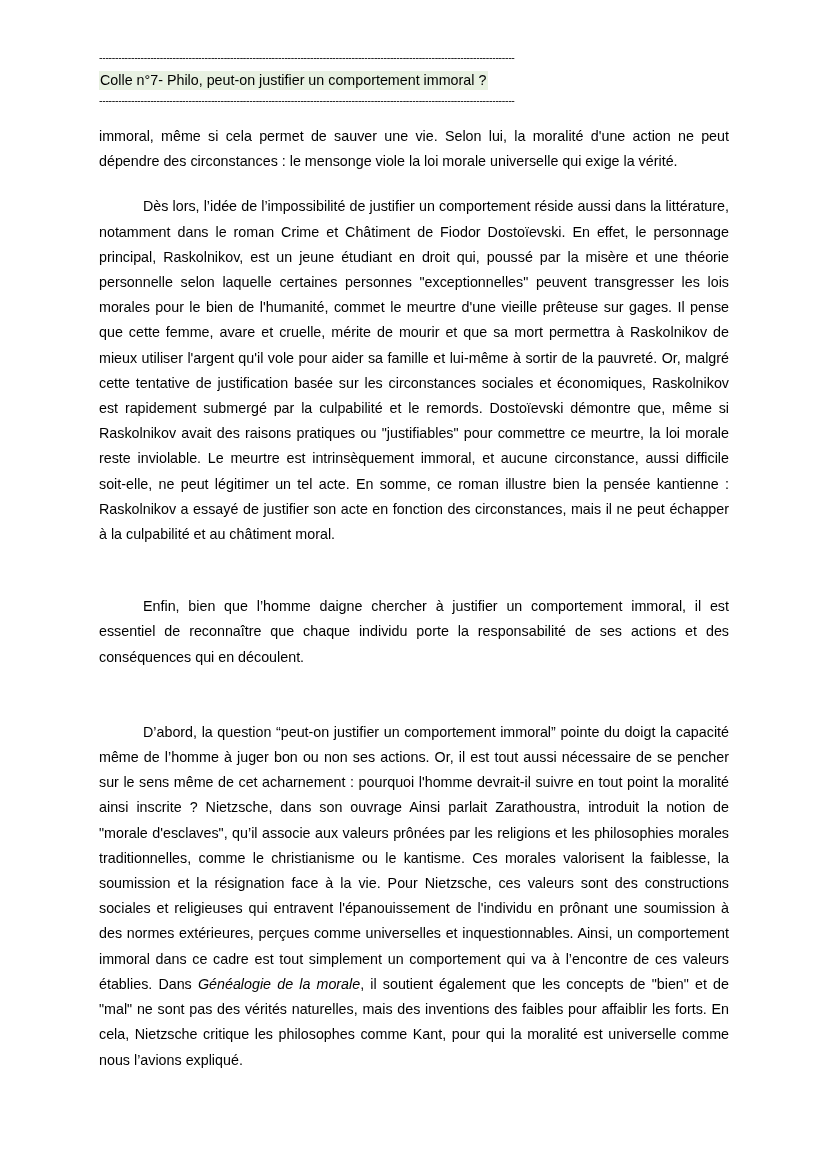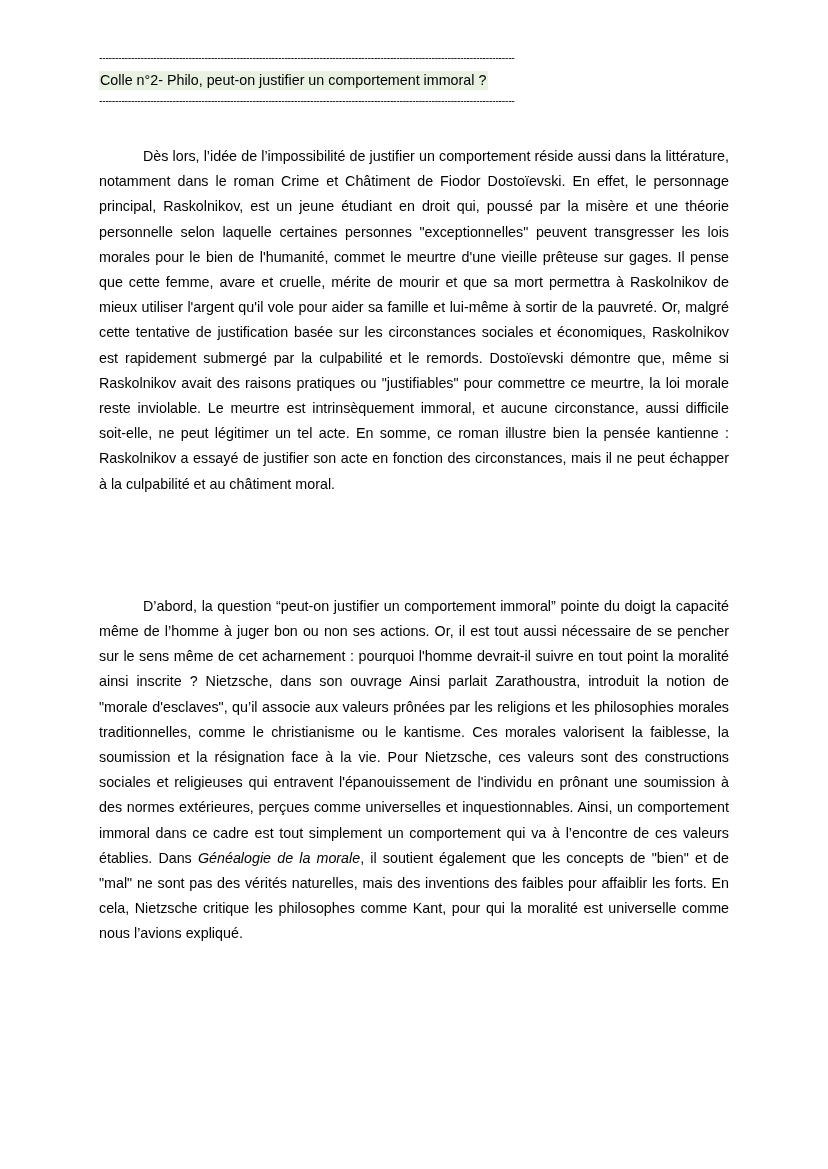--- a/index.html
+++ b/index.html
@@ -61,25 +61,27 @@
   .ital-u { font-style: italic; }
   .u { }
 </style>
 </head>
 <body>
 
 <div class="page">
 
   <div class="rule rule-top">----------------------------------------------------------------------------------------------------------------------------------</div>
 
-  <div class="title-line"><span class="title-highlight">Colle n°2- Philo, peut-on justifier un comportement immoral ?</span></div>
+  <div class="title-line"><span class="title-highlight">Colle n°7- Philo, peut-on justifier un comportement immoral ?</span></div>
 
   <div class="rule rule-bottom">----------------------------------------------------------------------------------------------------------------------------------</div>
 
   <div class="body">
+    <p class="para"><span>immoral, même si cela permet de sauver une vie. Selon lui, la moralité d'une action ne peut dépendre des circonstances : le mensonge viole la loi morale universelle qui exige la vérité.</span></p>
     <div class="gap-sm"></div>
     <p class="para indent"><span>Dès lors, l’idée de l’impossibilité de justifier un comportement réside aussi dans la littérature, notamment dans le roman </span><span class="u">Crime et Châtiment</span><span> de Fiodor Dostoïevski. En effet, le personnage principal, Raskolnikov, est un jeune étudiant en droit qui, poussé par la misère et une théorie personnelle selon laquelle certaines personnes "exceptionnelles" peuvent transgresser les lois morales pour le bien de l'humanité, commet le meurtre d'une vieille prêteuse sur gages. Il pense que cette femme, avare et cruelle, mérite de mourir et que sa mort permettra à Raskolnikov de mieux utiliser l'argent qu'il vole pour aider sa famille et lui-même à sortir de la pauvreté. Or, malgré cette tentative de justification basée sur les circonstances sociales et économiques, Raskolnikov est rapidement submergé par la culpabilité et le remords. Dostoïevski démontre que, même si Raskolnikov avait des raisons pratiques ou "justifiables" pour commettre ce meurtre, la loi morale reste inviolable. Le meurtre est intrinsèquement immoral, et aucune circonstance, aussi difficile soit-elle, ne peut légitimer un tel acte. En somme, ce roman illustre bien la pensée kantienne : Raskolnikov a essayé de justifier son acte en fonction des circonstances, mais il ne peut échapper à la culpabilité et au châtiment moral.</span></p>
     <div class="gap-md"></div>
+    <p class="para indent"><span>Enfin, bien que l’homme daigne chercher à justifier un comportement immoral, il est essentiel de reconnaître que chaque individu porte la responsabilité de ses actions et des conséquences qui en découlent.</span></p>
     <div class="gap-lg"></div>
     <p class="para indent"><span>D’abord, la question “peut-on justifier un comportement immoral” pointe du doigt la capacité même de l’homme à juger bon ou non ses actions. Or, il est tout aussi nécessaire de se pencher sur le sens même de cet acharnement : pourquoi l'homme devrait-il suivre en tout point la moralité ainsi inscrite ? Nietzsche, dans son ouvrage </span><span class="ital">Ainsi parlait Zarathoustra</span><span>, introduit la notion de "morale d'esclaves", qu’il associe aux valeurs prônées par les religions et les philosophies morales traditionnelles, comme le christianisme ou le kantisme. Ces morales valorisent la faiblesse, la soumission et la résignation face à la vie. Pour Nietzsche, ces valeurs sont des constructions sociales et religieuses qui entravent l'épanouissement de l'individu en prônant une soumission à des normes extérieures, perçues comme universelles et inquestionnables. Ainsi, un comportement immoral dans ce cadre est tout simplement un comportement qui va à l’encontre de ces valeurs établies. Dans </span><span class="ital-u">Généalogie de la morale</span><span>, il soutient également que les concepts de "bien" et de "mal" ne sont pas des vérités naturelles, mais des inventions des faibles pour affaiblir les forts. En cela, Nietzsche critique les philosophes comme Kant, pour qui la moralité est universelle comme nous l’avions expliqué.</span></p>
   </div>
 
 </div>
 
 </body></html>

